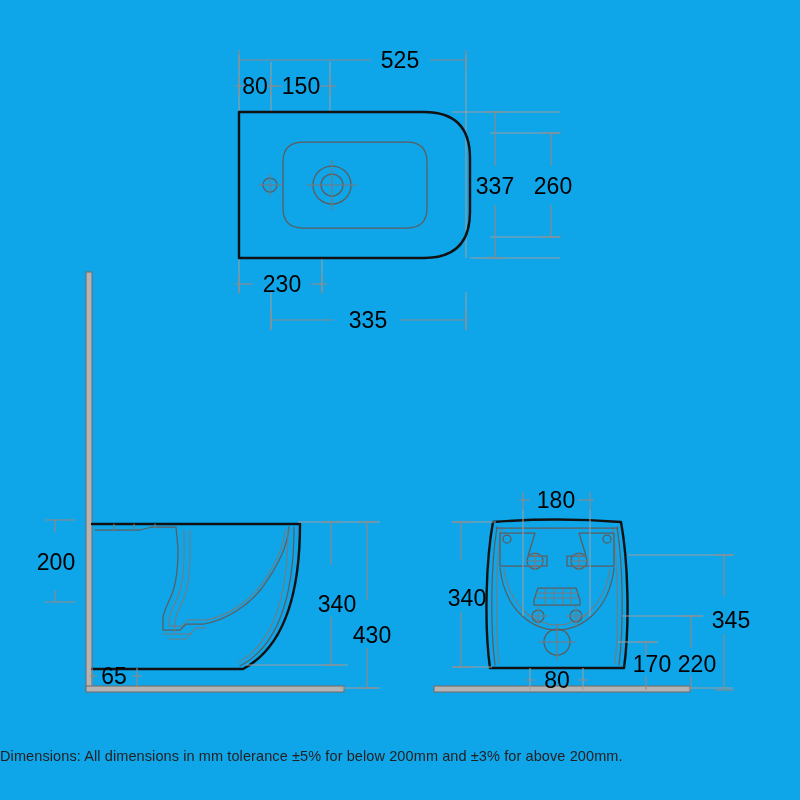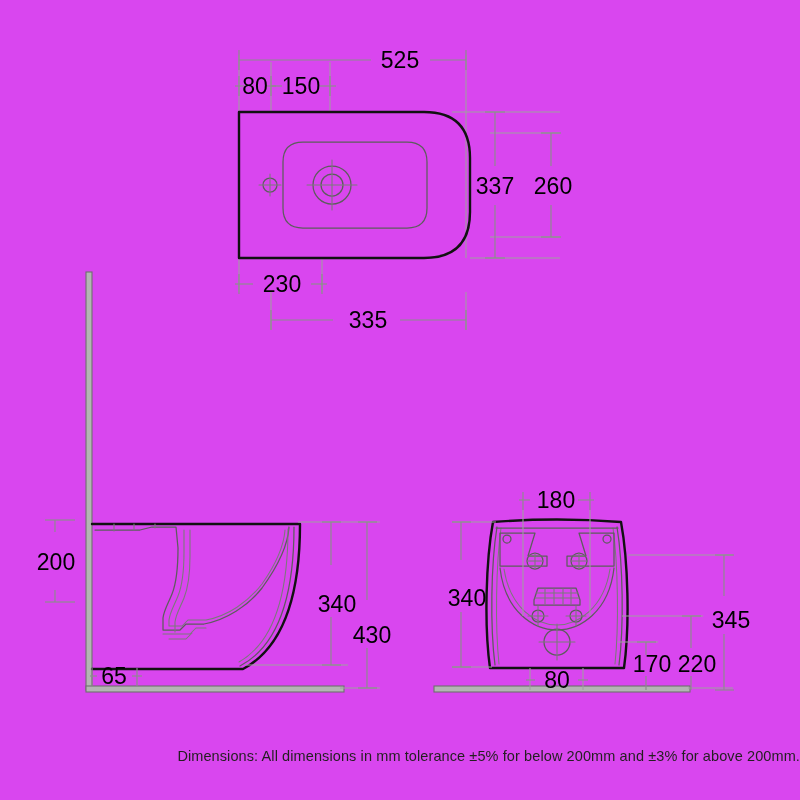--- a/index.html
+++ b/index.html
@@ -10,33 +10,33 @@
   body {
     width: 800px;
     height: 800px;
     font-family: "Liberation Sans", sans-serif;
     overflow: hidden;
   }
   #sheet {
     position: relative;
     width: 800px;
     height: 800px;
-    background: #d946ef;
+    background: #0ea5e9;
   }
   #drawing {
     position: absolute;
     left: 0;
     top: 0;
   }
   .caption {
     position: absolute;
     left: 0;
     top: 748px;
     width: 800px;
-    text-align: right;
+    text-align: left;
     font-family: "Liberation Sans", sans-serif;
     font-size: 14.5px;
     color: #231f20;
     letter-spacing: 0.1px;
     white-space: nowrap;
   }
   
   svg text {
     font-family: "Liberation Sans", sans-serif;
     fill: #000000;

